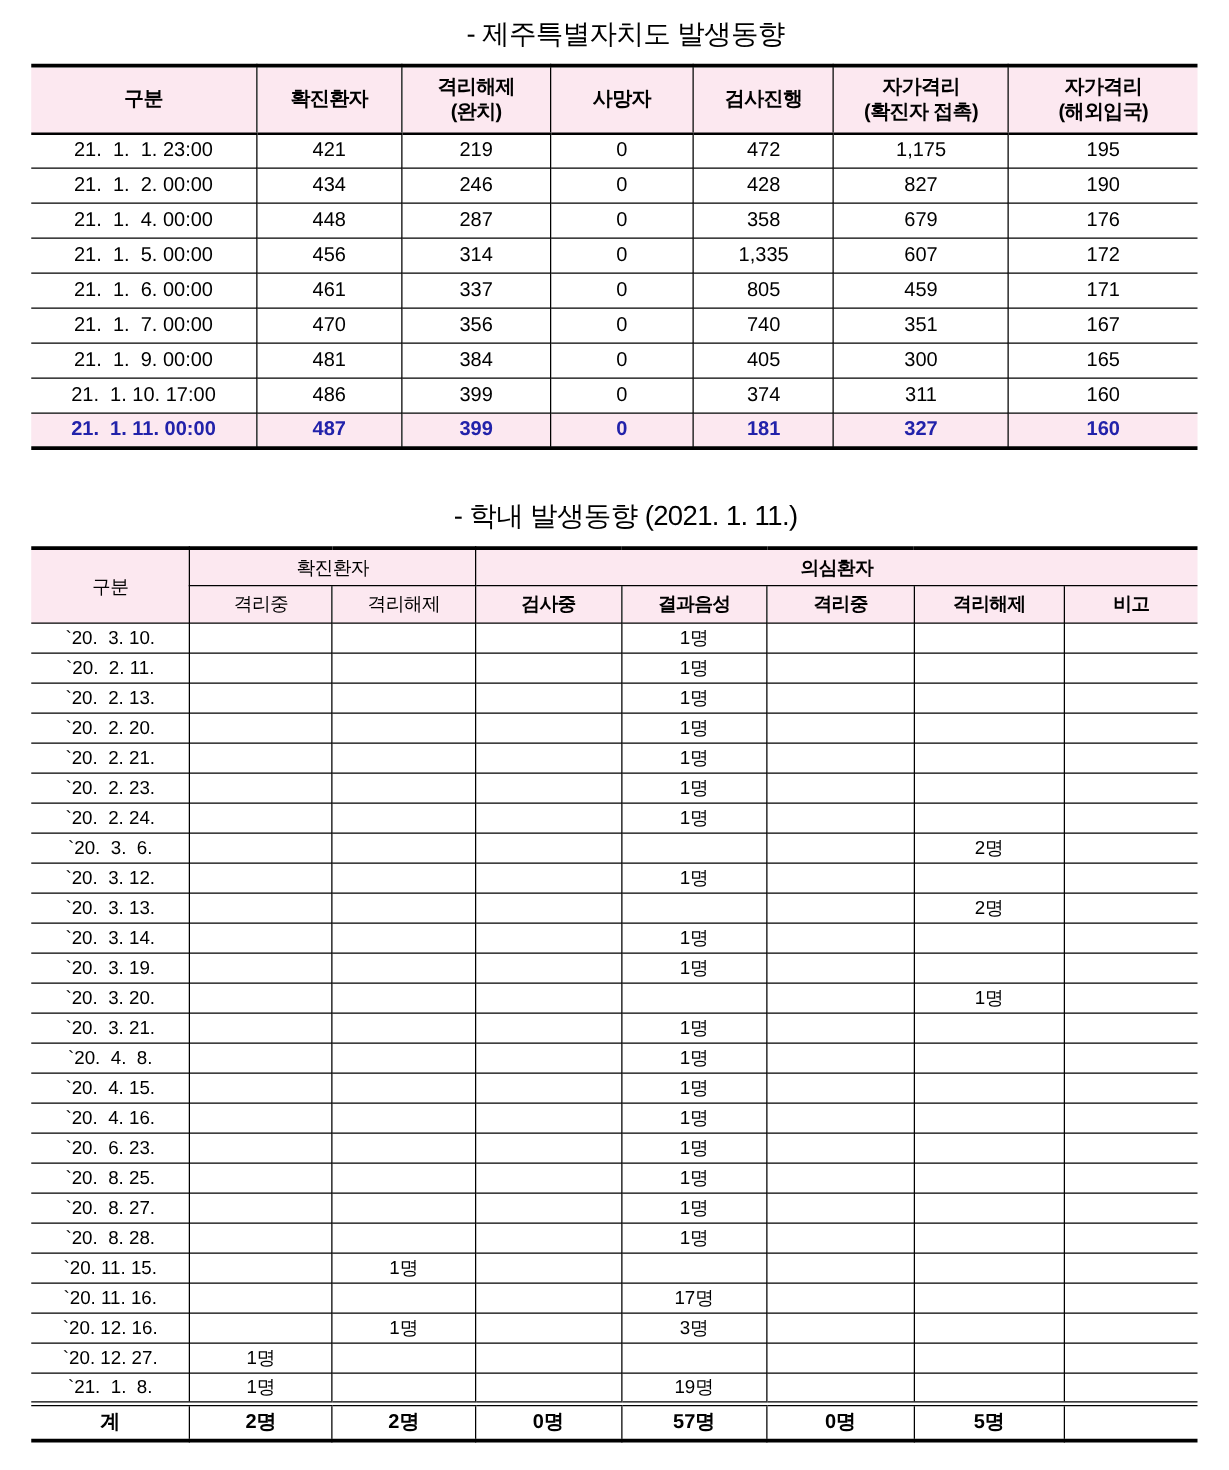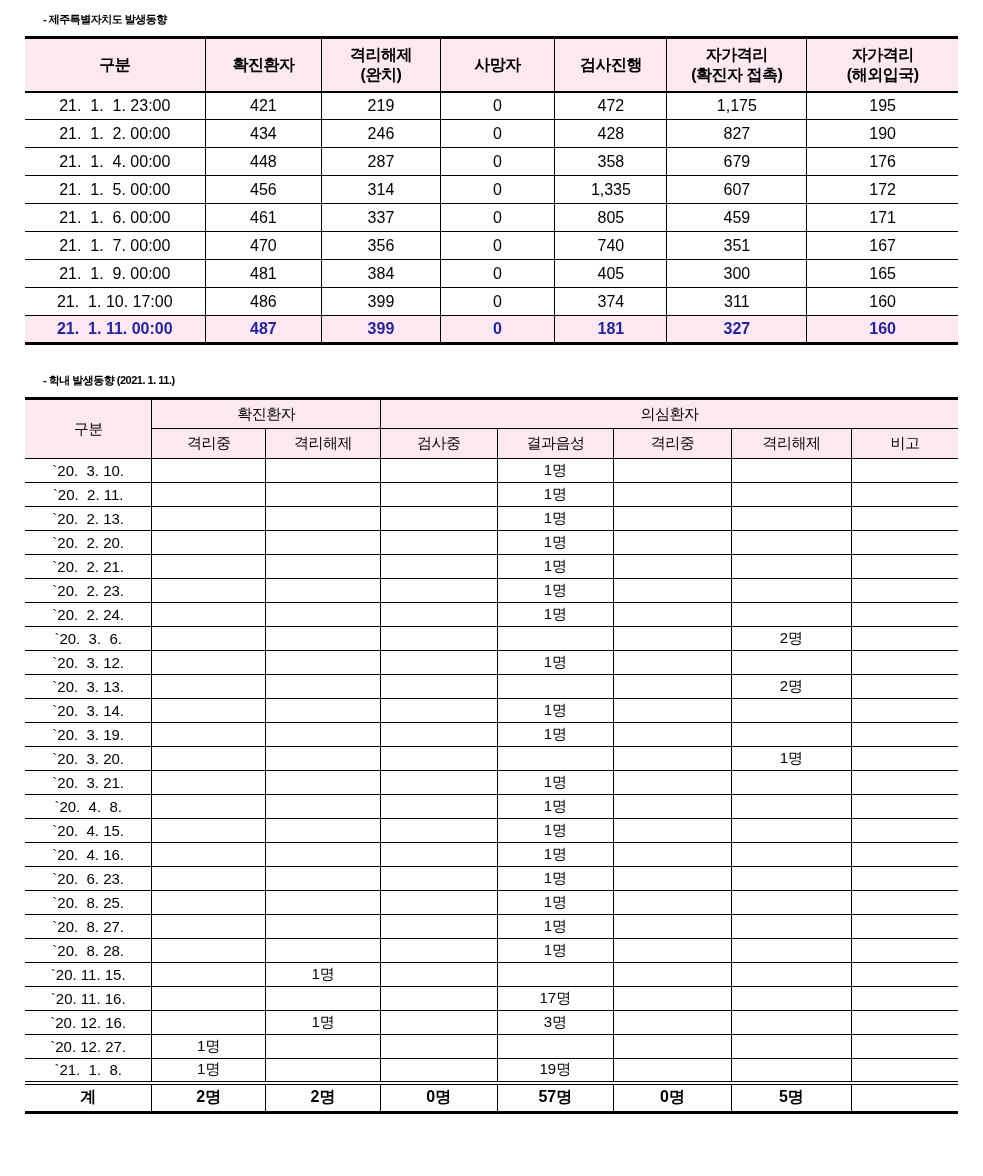--- a/index.html
+++ b/index.html
@@ -13,27 +13,28 @@
     margin:0;
     background:#ffffff;
     color:#000;
     font-family:"Liberation Sans","DejaVu Sans",sans-serif;
   }
   .page{
     width:983px;
     padding:10px 25px 14px 25px;
   }
   .title{
-    font-weight:700;
-    font-size:11px;
+    font-weight:400;
+    font-size:22px;
     padding-left:18px;
     margin:2px 0 9px 0;
     letter-spacing:-0.5px;
-  }
-  .title2{margin-top:28px;}
+    text-align:center;
+  }
+  .title2{margin-top:38px;}
   table{
     border-collapse:collapse;
     width:100%;
     table-layout:fixed;
   }
   .t1,.t2{
     border-top:3px solid var(--border);
     border-bottom:3px solid var(--border);
   }
   th,td{
@@ -70,21 +71,21 @@
 
   
   .t2 thead th{
     background:var(--header-bg);
     font-size:15px;
     font-weight:400;
     height:30px;
     letter-spacing:-0.5px;
   }
   .t2 thead tr:last-child th{border-bottom:1.5px solid var(--border);}
-  .t2 thead th.b{font-weight:400;}
+  .t2 thead th.b{font-weight:700;}
   .t2 tbody td{
     height:24px;
     font-size:15px;
   }
   .t2 td.datecell{white-space:pre;}
   .t2 tr.total td{
     font-weight:700;
     font-size:16px;
     height:30px;
     border-top:4px double var(--border);

